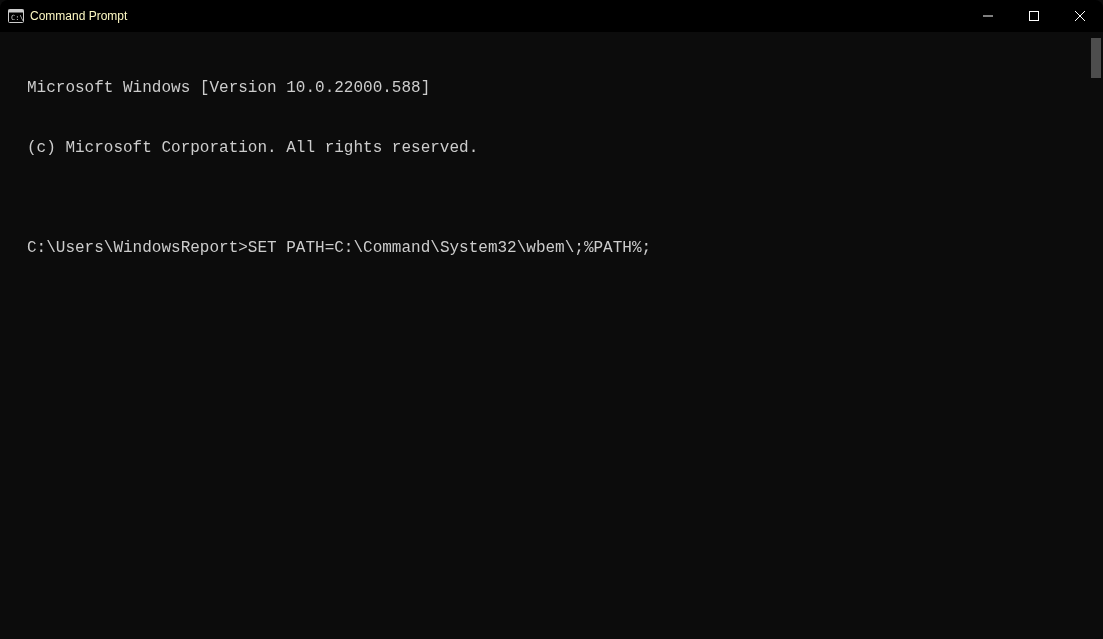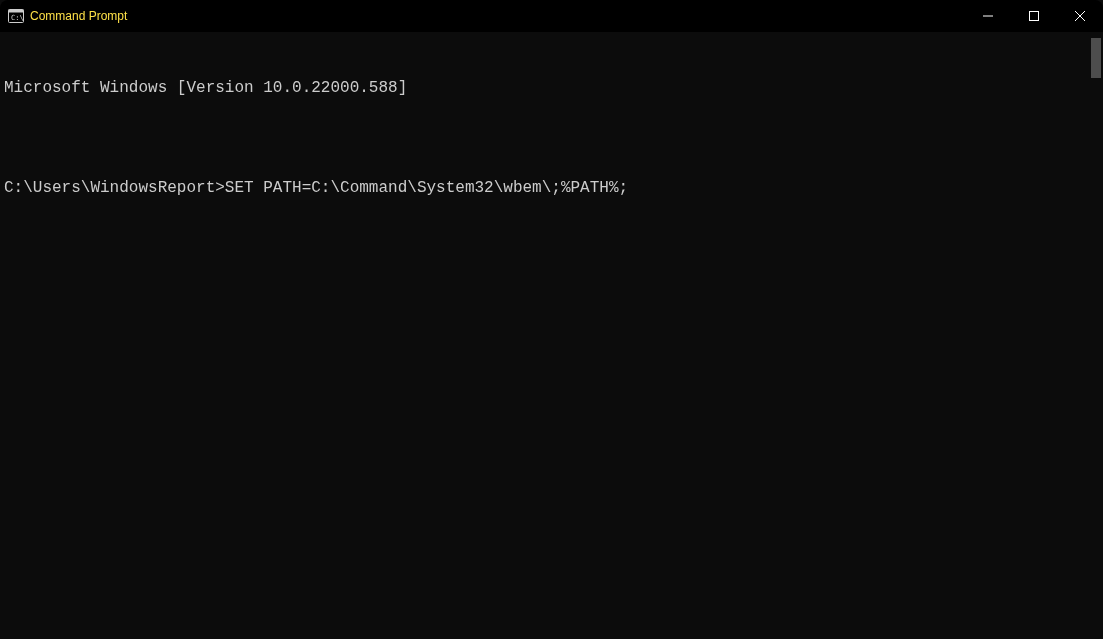--- a/index.html
+++ b/index.html
@@ -26,21 +26,21 @@
       gap: 6px;
     }
     .app-icon {
       width: 16px;
       height: 16px;
       display: inline-flex;
       align-items: center;
       justify-content: center;
     }
     .title-text {
-      color: #fde047;
+      color: #fef9c3;
       font-family: 'Segoe UI', Tahoma, sans-serif;
       font-size: 12px;
       font-weight: 400;
     }
     .window-controls {
       display: flex;
       height: 100%;
     }
     .win-btn {
       width: 46px;
@@ -56,20 +56,21 @@
       height: calc(100% - 32px);
     }
     .terminal-content {
       flex: 1;
       padding: 6px 4px 4px 4px;
       color: #cccccc;
       font-size: 16px;
       line-height: 1.25;
       white-space: pre;
       letter-spacing: 0px;
+      margin-left: 23px;
     }
     .scrollbar-track {
       width: 14px;
       background: #0c0c0c;
       position: relative;
     }
     .scrollbar-thumb {
       position: absolute;
       top: 6px;
       left: 2px;
@@ -111,19 +112,20 @@
           <line x1="0" y1="0" x2="10" y2="10" stroke="#ffffff" stroke-width="1"></line>
           <line x1="10" y1="0" x2="0" y2="10" stroke="#ffffff" stroke-width="1"></line>
         </svg>
     </div>
   </div>
 </div>
 
 <div class="terminal-body">
   <div class="terminal-content">
     <span class="line">Microsoft Windows [Version 10.0.22000.588]</span>
+    <span class="line">(c) Microsoft Corporation. All rights reserved.</span>
     <span class="line"></span>
     <span class="line prompt-row"><span>C:\Users\WindowsReport&gt;</span><span class="cmd">SET PATH=C:\Command\System32\wbem\;%PATH%;</span></span>
   </div>
   <div class="scrollbar-track">
     <div class="scrollbar-thumb"></div>
   </div>
 </div>
 
 </body></html>

